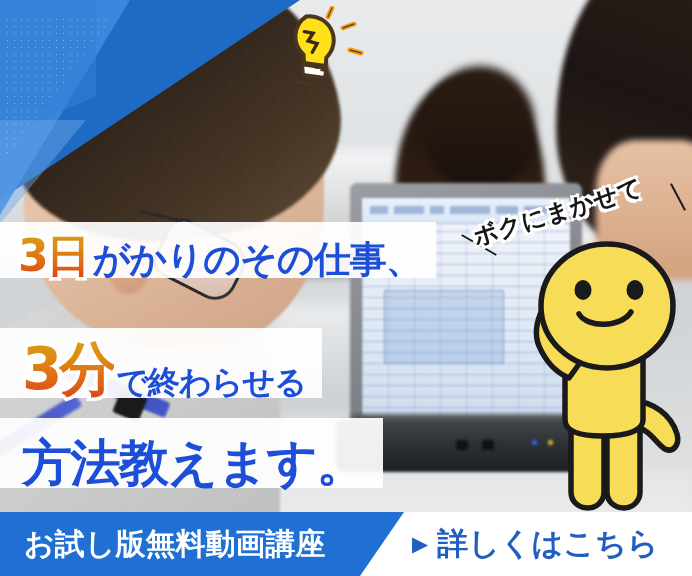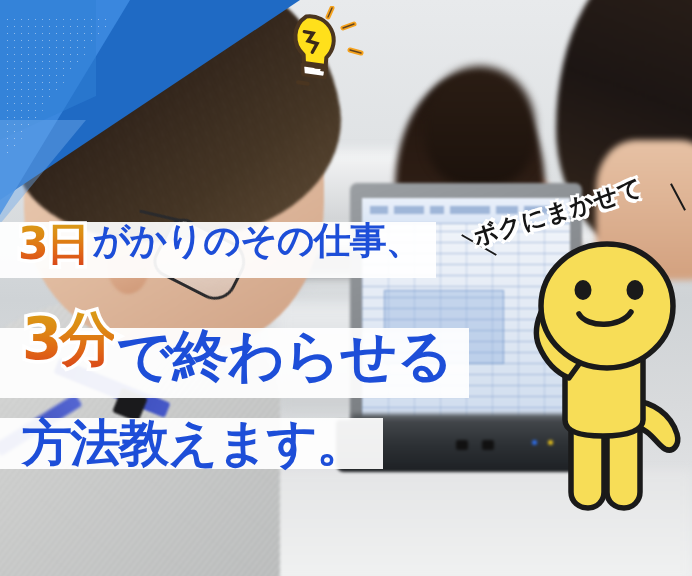--- a/index.html
+++ b/index.html
@@ -248,33 +248,33 @@
     transform:rotate(62deg);
   }
 
   
   .mascot { position:absolute; left:503px; top:238px; width:190px; height:280px; }
 
   
   .band {
     position:absolute;
     background:rgba(255,255,255,.93);
-    display:flex; align-items:flex-start;
+    display:flex; align-items:flex-end;
     white-space:nowrap;
   }
   .band-1 { left:0; top:222px; height:56px; padding:0 14px 0 18px; }
   .band-2 { left:0; top:328px; height:70px; padding:0 16px 0 22px; }
-  .band-3 { left:0; top:418px; height:51px; padding:0 18px 0 22px; }
+  .band-3 { left:0; top:418px; height:70px; padding:0 18px 0 22px; }
 
   .jp {
     font-family:"DejaVu Sans","Liberation Sans",sans-serif;
     font-weight:700; color:#1d4ed8;
   }
   .line1-rest { font-size:37px; letter-spacing:-1px; line-height:1; }
-  .line2-rest { font-size:56px; letter-spacing:-1px; line-height:1; }
+  .line2-rest { font-size:32px; letter-spacing:-1px; line-height:1; }
   .line3-text { font-size:50px; letter-spacing:-1.5px; line-height:1; }
 
   
   .hl {
     font-family:"DejaVu Sans","Liberation Sans",sans-serif;
     font-weight:700;
     background:linear-gradient(180deg,#d9a21a 0%,#dd8a13 34%,#e06a15 64%,#d8401b 100%);
     -webkit-background-clip:text; background-clip:text;
     color:transparent; -webkit-text-fill-color:transparent;
     position:relative; line-height:1;
@@ -447,14 +447,23 @@
       <span class="hl-stroke big3fun">3分</span>
       <span class="hl hl-fill big3fun">3分</span>
     </span>
     <span class="jp line2-rest">で終わらせる</span>
   </div>
 
   <div class="band band-3">
     <span class="jp line3-text">方法教えます。</span>
   </div>
 
+  <div class="cta">
+    <div class="cta-right"></div>
+    <div class="cta-left"></div>
+    <div class="cta-left-label">お試し版無料動画講座</div>
+    <div class="cta-right-label">
+      <span class="cta-arrow">▶</span>
+      <span>詳しくはこちら</span>
+    </div>
+  </div>
 
 </div>
 
 </body></html>

